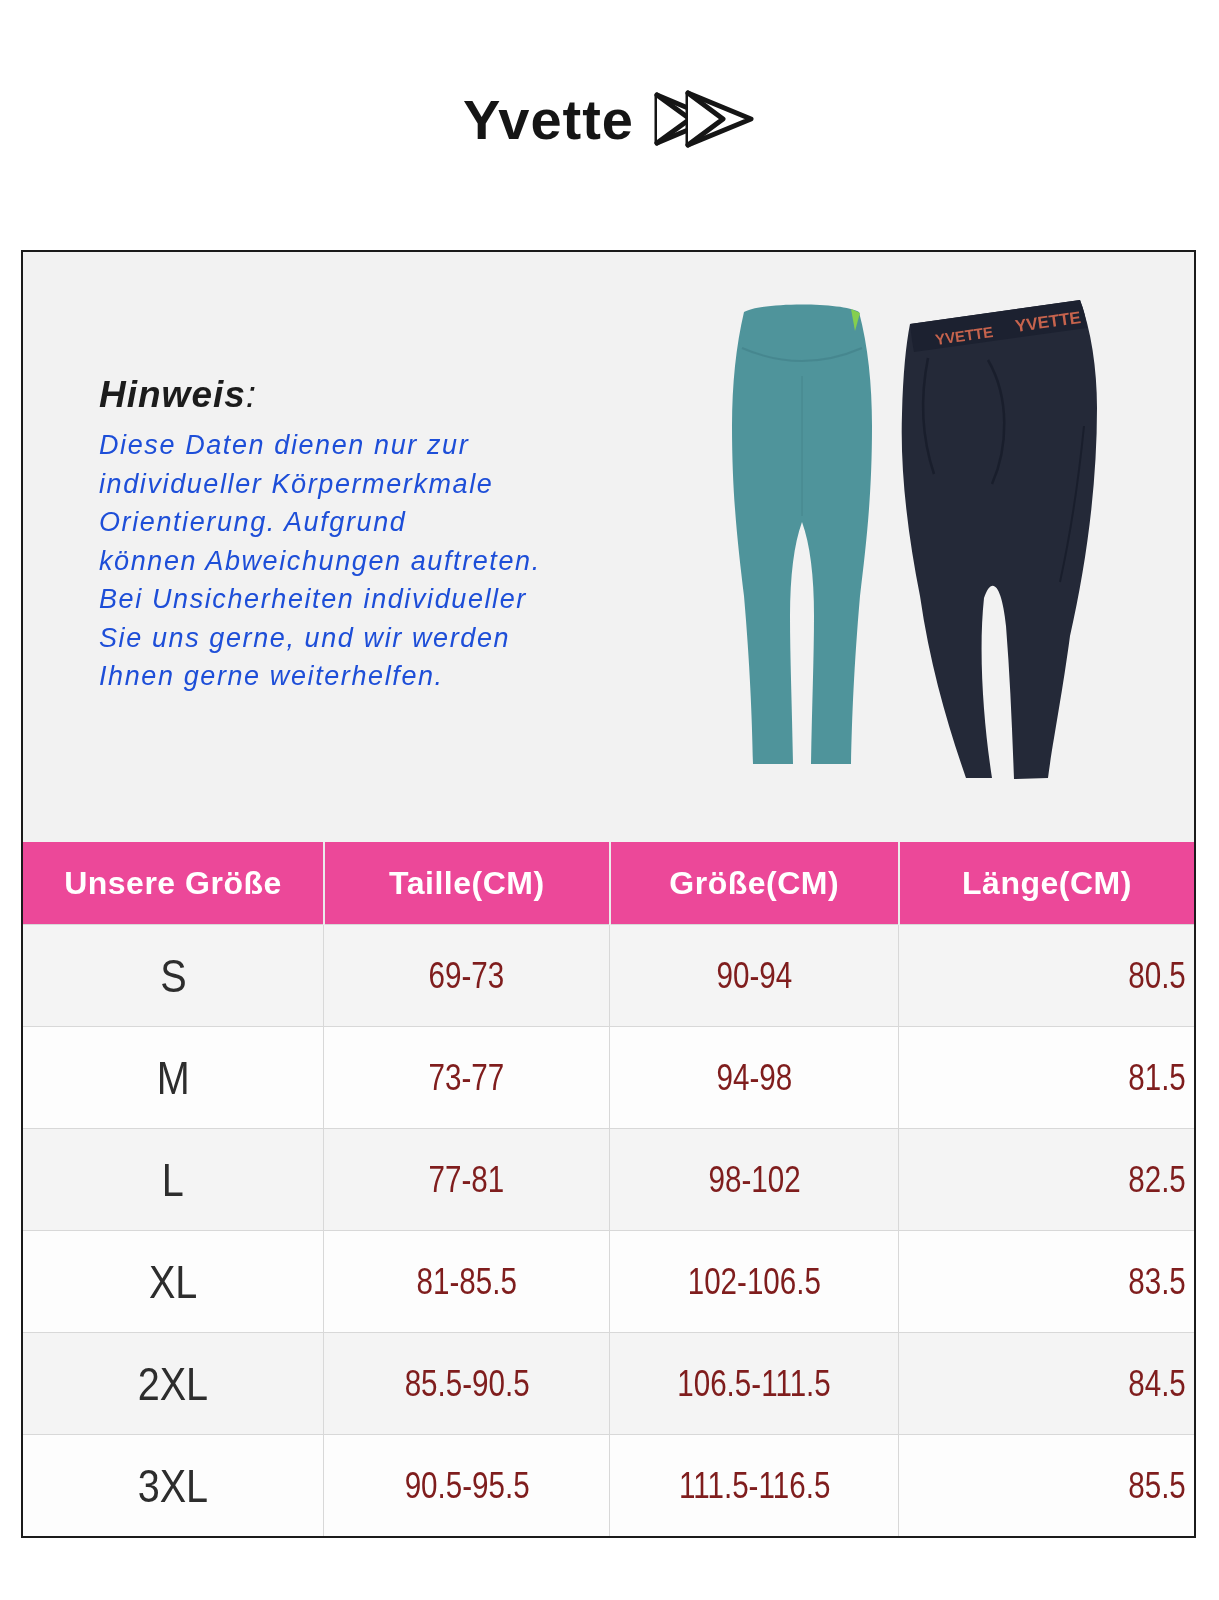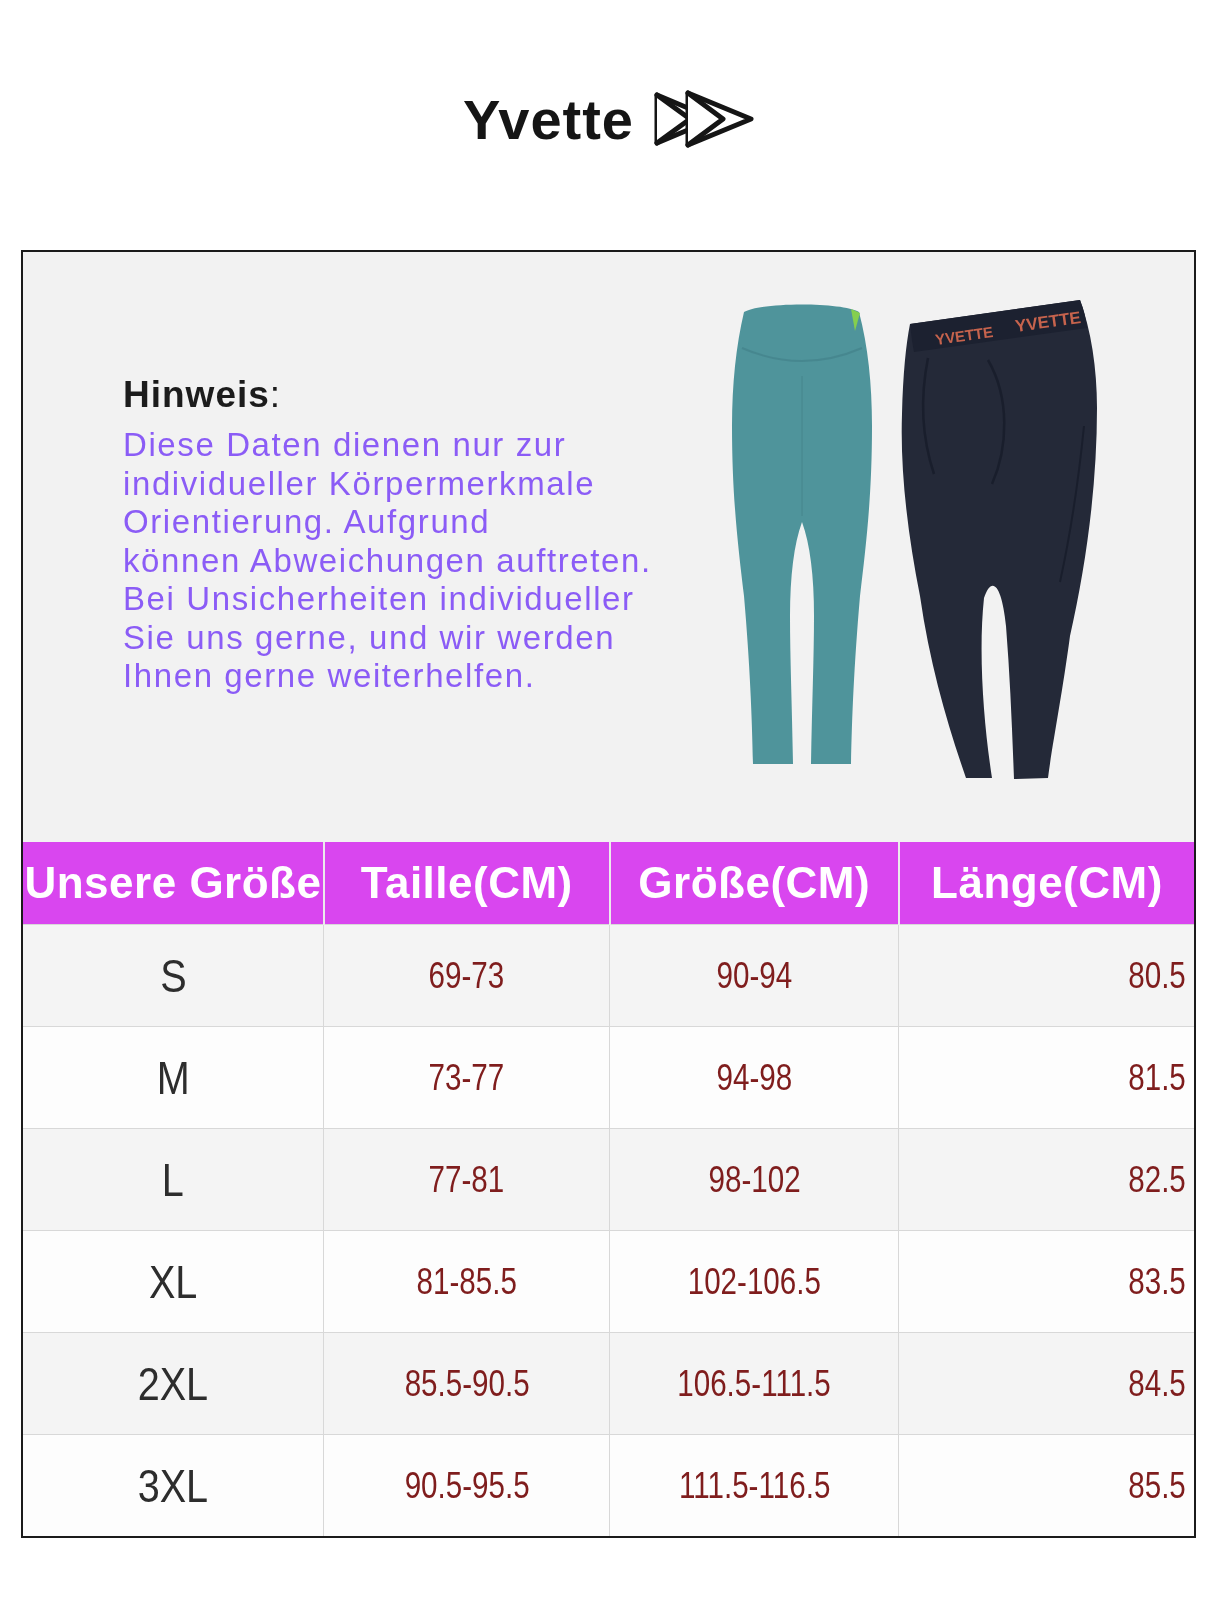--- a/index.html
+++ b/index.html
@@ -19,39 +19,39 @@
   }
   .logo-arrows{width:104px;height:66px;}
   
   .panel{
     position:absolute;left:21px;top:250px;width:1175px;
     box-sizing:border-box;border:2px solid #1b1b1b;background:#f2f2f2;
   }
   .info{
     position:relative;height:590px;background:#f2f2f2;
   }
-  .note{position:absolute;left:100px;top:122px;width:590px;}
+  .note{position:absolute;left:76px;top:122px;width:590px;font-style:italic;}
   .note h2{
     margin:0 0 10px 0;font-size:37px;color:#1c1c1c;letter-spacing:1px;
   }
   .note h2 .hw{font-weight:bold;}
   .note h2 .cl{font-weight:normal;}
   .note .line{
-    font-size:33px;line-height:38.5px;color:#8b5cf6;
+    font-size:27px;line-height:38.5px;color:#1d4ed8;
     letter-spacing:1.6px;font-weight:normal;white-space:nowrap;
   }
   .leggings-art{position:absolute;top:34px;right:16px;width:482px;height:530px;}
   
   table.size-table{
     width:100%;border-collapse:collapse;table-layout:fixed;
     background:#fdfdfd;
   }
   .size-table th{
-    height:80px;background:#d946ef;color:#ffffff;
-    font-size:44px;font-weight:bold;letter-spacing:0.5px;
+    height:80px;background:#ec4899;color:#ffffff;
+    font-size:32px;font-weight:bold;letter-spacing:0.5px;
     border:0;border-left:2px solid #ebebeb;
   }
   .size-table th:first-child{border-left:0;}
   .size-table td{
     height:99px;text-align:center;vertical-align:middle;
     font-size:37px;color:#7f1d1d;
     border:1px solid #d8d8d8;
   }
   .size-table td:first-child{border-left:0;font-size:46px;color:#2d2d2d;}
   .size-table td:last-child{border-right:0;text-align:right;}

